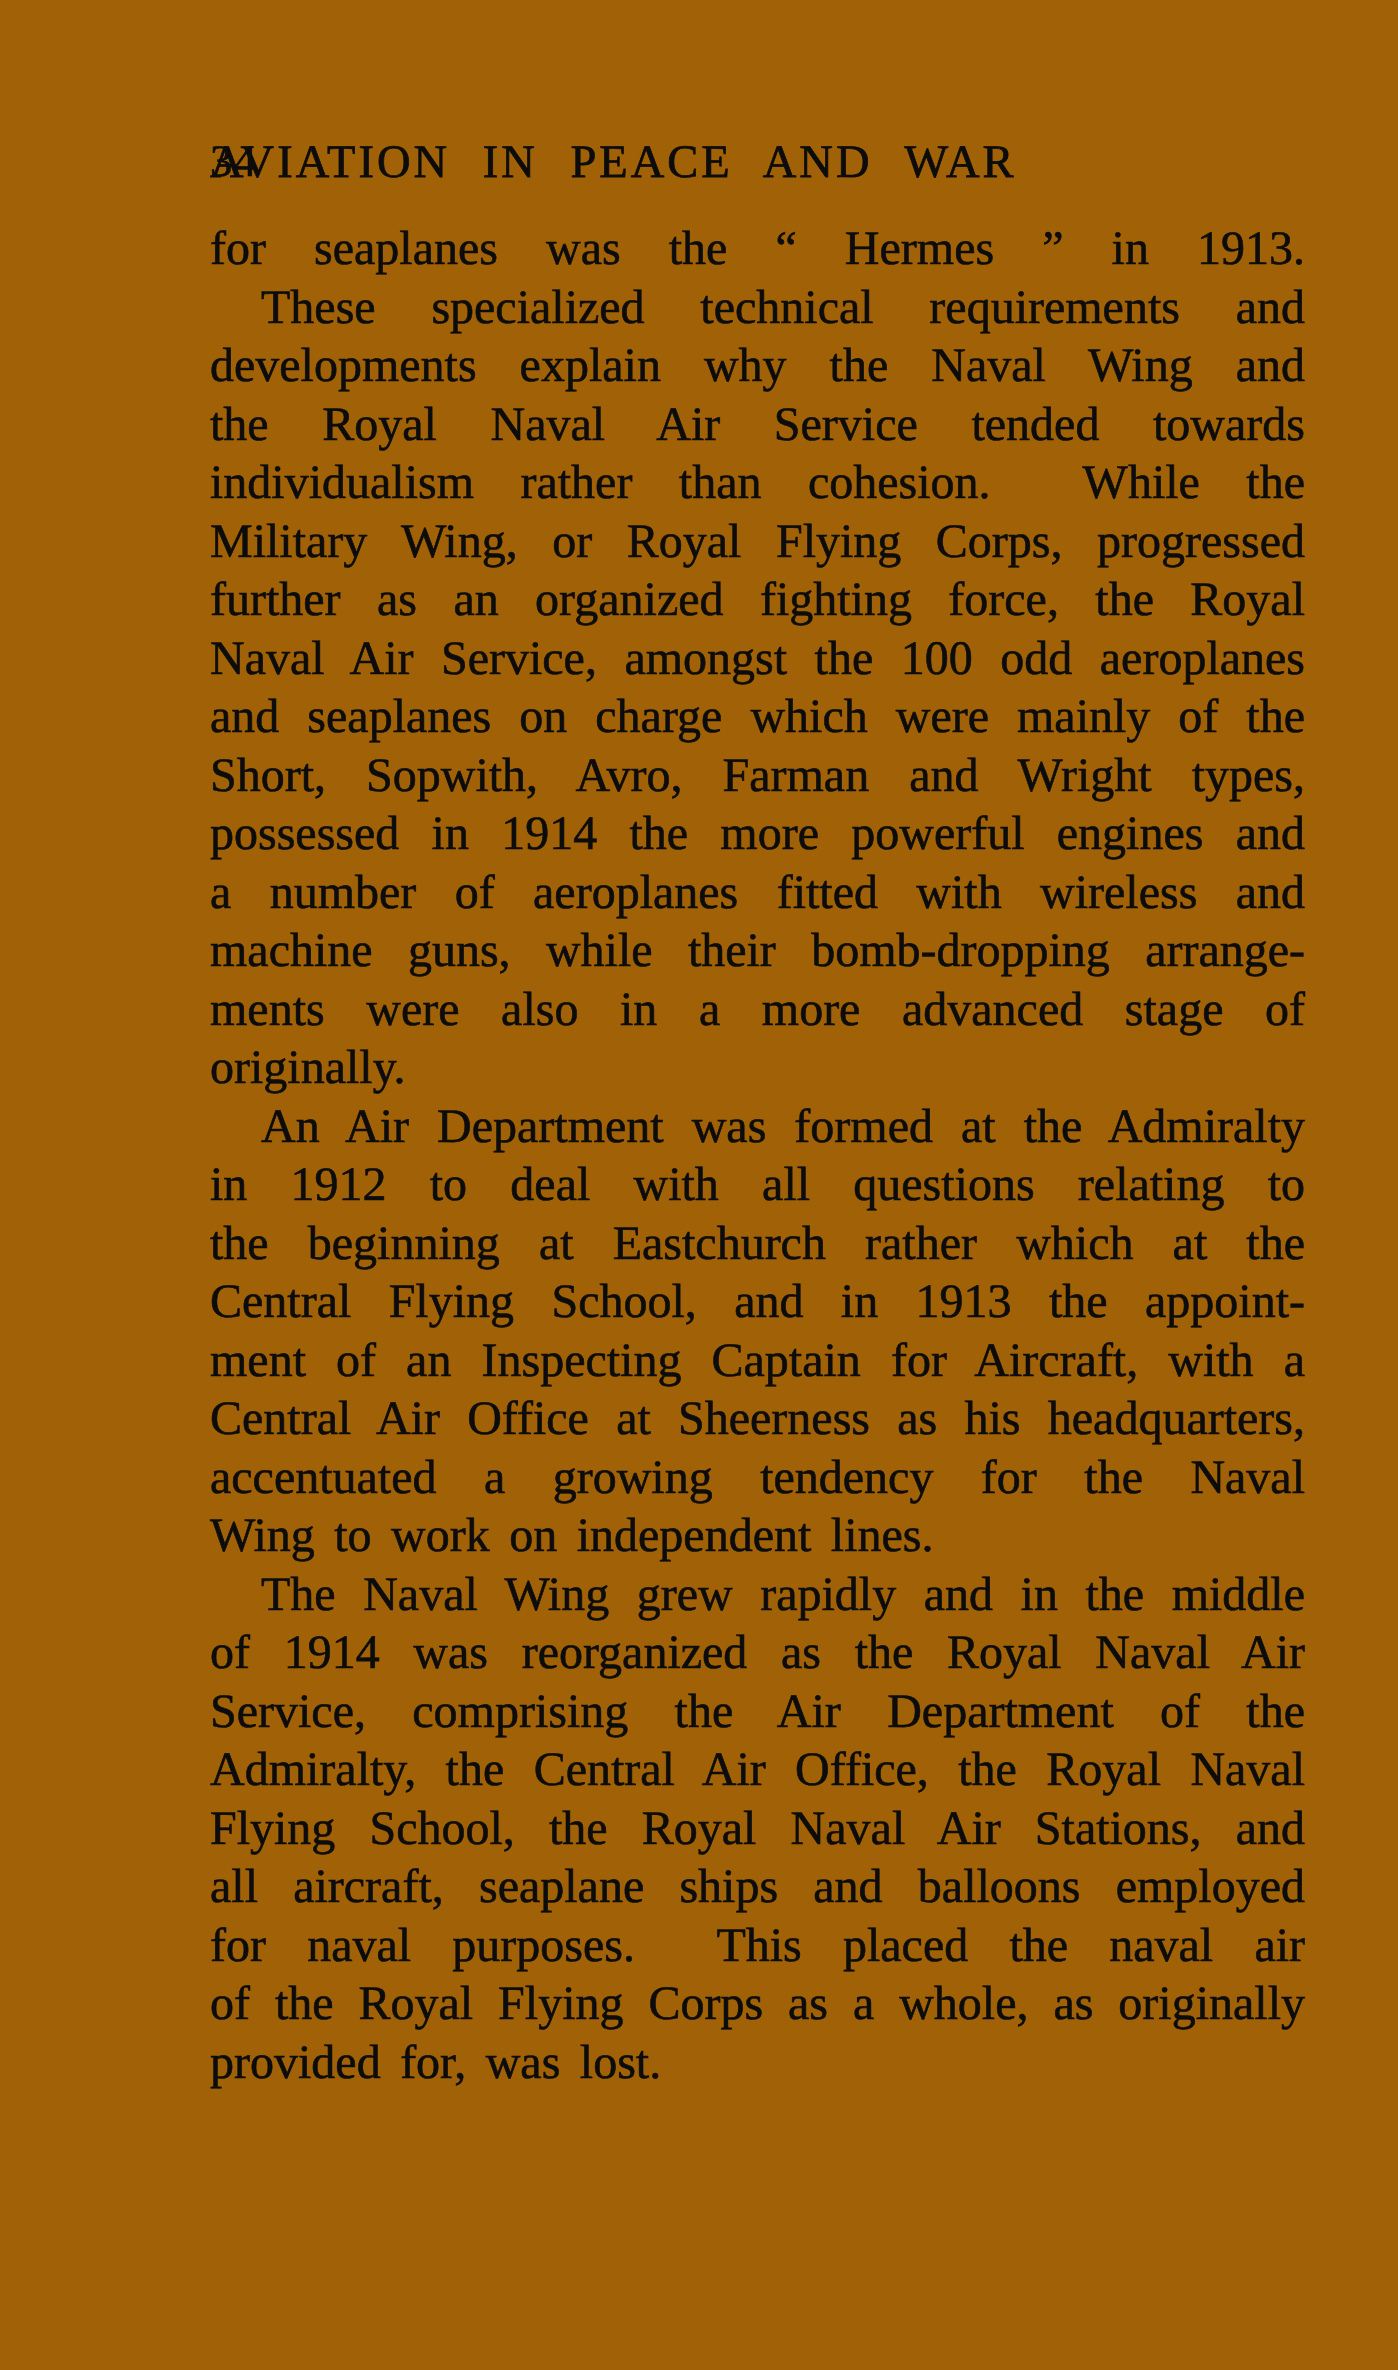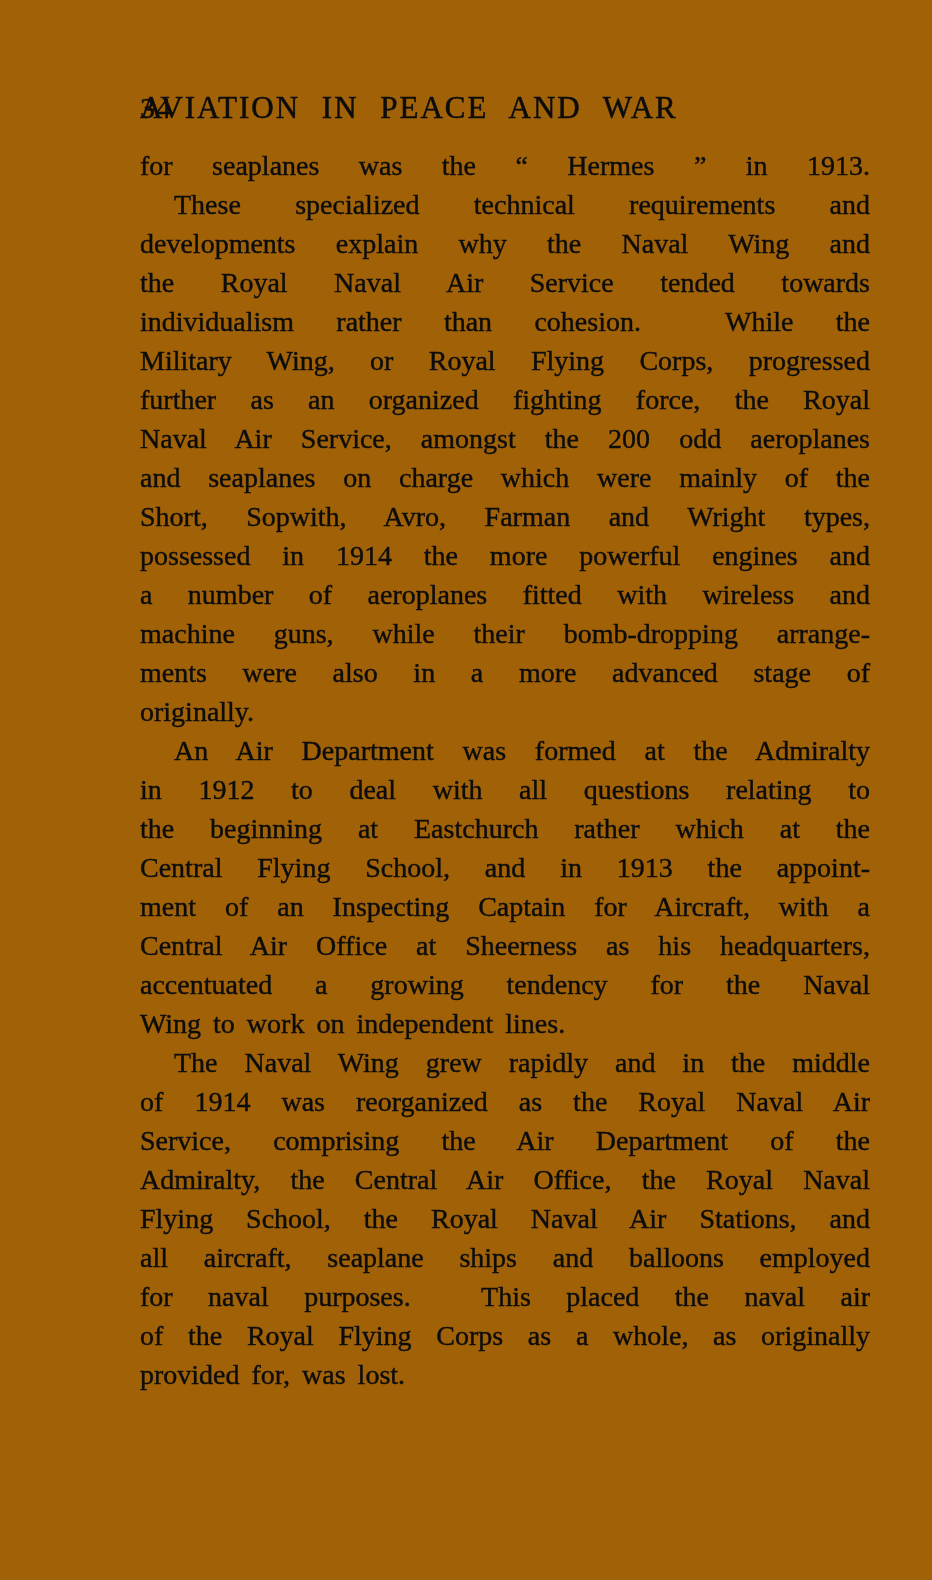--- a/index.html
+++ b/index.html
@@ -45,21 +45,21 @@
     white-space: nowrap;
     -webkit-text-stroke: 0.5px currentColor;
   }
   .text-block {
     position: absolute;
     top: 146px;
     left: 140px;
     width: 730px;
   }
   .text-line {
-    font-size: 28px;
+    font-size: 32px;
     line-height: 39px;
     height: 39px;
     text-align: justify;
     text-align-last: justify;
     -webkit-text-stroke: 0.4px currentColor;
   }
   .text-line.indent {
     text-indent: 34px;
   }
   .text-line.para-end {
@@ -77,21 +77,21 @@
   </header>
 
   <main class="text-block">
       <div class="text-line">for seaplanes was the “ Hermes ” in 1913.</div>
       <div class="text-line indent">These specialized technical requirements and</div>
       <div class="text-line">developments explain why the Naval Wing and</div>
       <div class="text-line">the Royal Naval Air Service tended towards</div>
       <div class="text-line">individualism rather than cohesion.&nbsp; While the</div>
       <div class="text-line">Military Wing, or Royal Flying Corps, progressed</div>
       <div class="text-line">further as an organized fighting force, the Royal</div>
-      <div class="text-line">Naval Air Service, amongst the 200 odd aeroplanes</div>
+      <div class="text-line">Naval Air Service, amongst the 100 odd aeroplanes</div>
       <div class="text-line">and seaplanes on charge which were mainly of the</div>
       <div class="text-line">Short, Sopwith, Avro, Farman and Wright types,</div>
       <div class="text-line">possessed in 1914 the more powerful engines and</div>
       <div class="text-line">a number of aeroplanes fitted with wireless and</div>
       <div class="text-line">machine guns, while their bomb-dropping arrange-</div>
       <div class="text-line">ments were also in a more advanced stage of</div>
       <div class="text-line para-end">originally.</div>
       <div class="text-line indent">An Air Department was formed at the Admiralty</div>
       <div class="text-line">in 1912 to deal with all questions relating to</div>
       <div class="text-line">the beginning at Eastchurch rather which at the</div>

